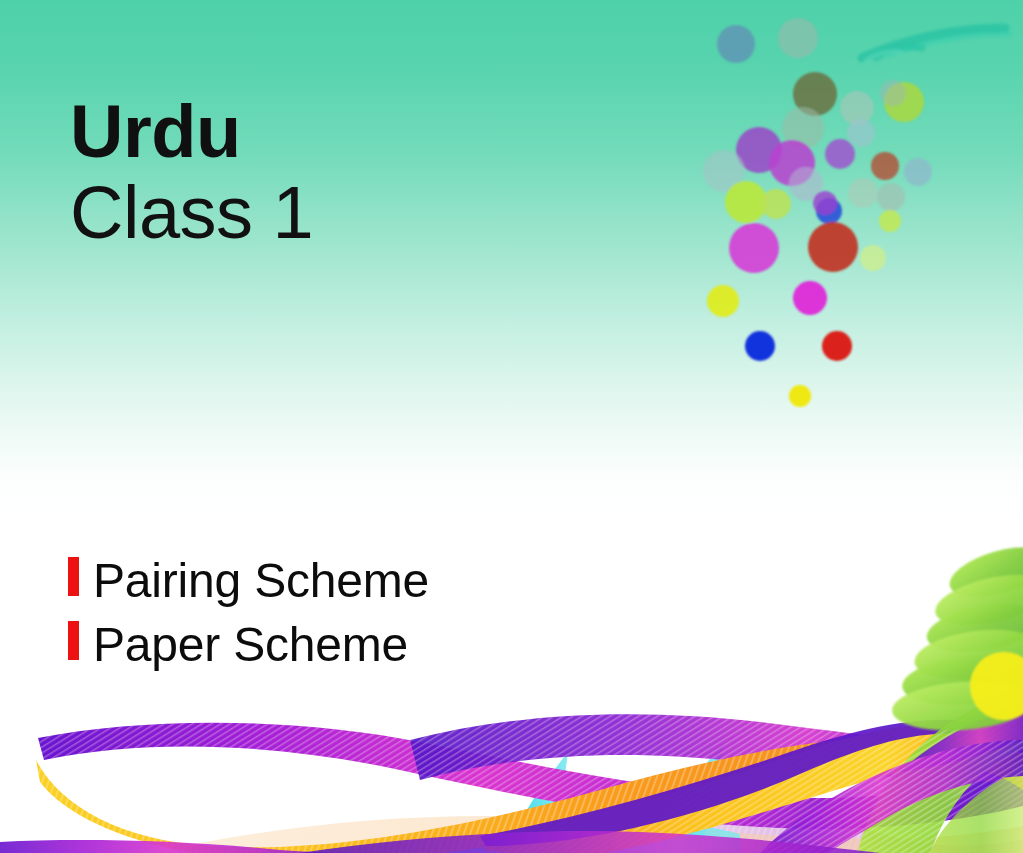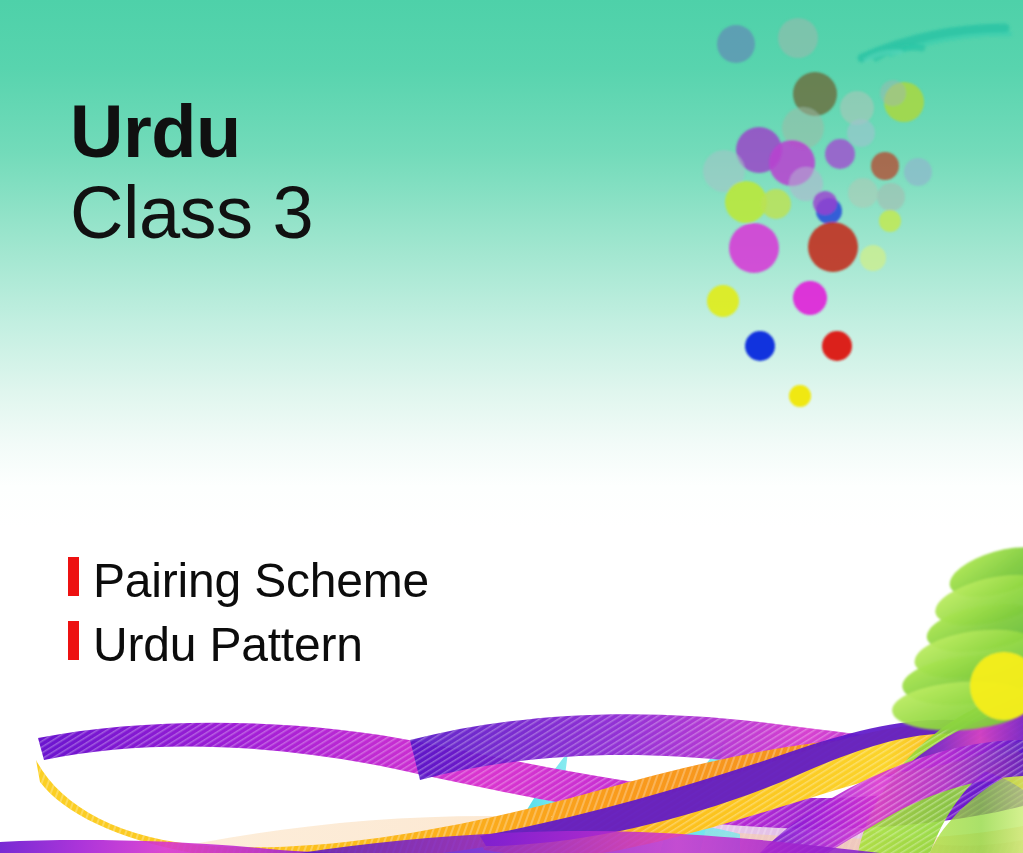--- a/index.html
+++ b/index.html
@@ -327,27 +327,27 @@
       <ellipse cx="984" cy="628" rx="58" ry="22" transform="rotate(-10 984 628)" fill="url(#gLeaf)" opacity="0.95"></ellipse>
       <ellipse cx="976" cy="654" rx="62" ry="23" transform="rotate(-8 976 654)" fill="url(#gLeaf2)" opacity="0.95"></ellipse>
       <ellipse cx="968" cy="680" rx="66" ry="24" transform="rotate(-6 968 680)" fill="url(#gLeaf)" opacity="0.95"></ellipse>
       <ellipse cx="962" cy="706" rx="70" ry="24" transform="rotate(-4 962 706)" fill="url(#gLeaf2)" opacity="0.95"></ellipse>
       <circle cx="1004" cy="686" r="34" fill="#f7ee18" opacity="0.95"></circle>
     </g>
   </svg>
 
   <div class="title-block">
     <div class="title-main">Urdu</div>
-    <div class="title-sub">Class 3</div>
+    <div class="title-sub">Class 1</div>
   </div>
 
   <ul class="feature-list" id="feature-list">
       <li class="feature-item">
         <span class="feature-bar" style="background: rgb(237, 17, 17);"></span>
         <span class="feature-text">Pairing Scheme</span>
       </li>
       <li class="feature-item">
         <span class="feature-bar" style="background: rgb(237, 17, 17);"></span>
-        <span class="feature-text">Urdu Pattern</span>
+        <span class="feature-text">Paper Scheme</span>
       </li>
     </ul>
 
 </div>
 
 </body></html>

